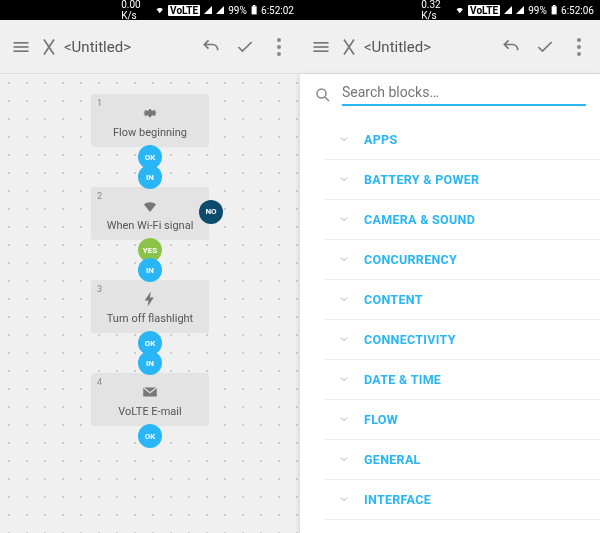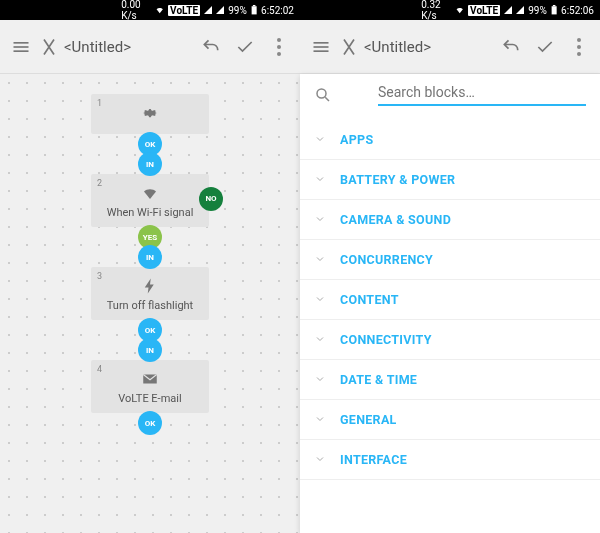--- a/index.html
+++ b/index.html
@@ -19,26 +19,26 @@
   .block-chain { display: flex; flex-direction: column; align-items: center; }
   .block { width: 118px; background: #e3e3e3; border-radius: 2px; position: relative; padding: 10px 4px 8px; text-align: center; }
   .block-num { position: absolute; top: 4px; left: 6px; font-size: 9px; color: #888; }
   .block-icon { display: flex; justify-content: center; margin-bottom: 4px; color: #777; }
   .block-icon svg { width: 18px; height: 18px; fill: #777; }
   .block-label { font-size: 11px; color: #555; }
   .conntag { width: 24px; height: 24px; border-radius: 50%; color: #fff; font-size: 8px; font-weight: bold; display: flex; align-items: center; justify-content: center; margin: -2px 0; z-index: 1; }
   .tag-ok { background: #29b6f6; }
   .tag-in { background: #29b6f6; }
   .tag-yes { background: #8bc34a; }
-  .tag-no { background: #15803d; position: absolute; right: -14px; top: 50%; transform: translateY(-50%); }
+  .tag-no { background: #0c4a6e; position: absolute; right: -14px; top: 50%; transform: translateY(-50%); }
   .right-panel { flex: 1; background: #fff; overflow: hidden; box-shadow: 0 2px 6px rgba(0,0,0,.15); }
   .searchrow { display: flex; align-items: center; padding: 10px 14px 8px; gap: 10px; }
   .searchrow svg { width: 18px; height: 18px; stroke: #888; fill: none; stroke-width: 2; }
-  .searchrow input { border: none; outline: none; font-size: 14px; flex: 1; color: #a21caf; border-bottom: 2px solid #29b6f6; padding-bottom: 4px; margin-left: 36px; }
-  .cat { display: flex; align-items: center; height: 40px; padding: 0 14px; border-bottom: 1px solid #eee; cursor: pointer; }
+  .searchrow input { border: none; outline: none; font-size: 14px; flex: 1; color: #a21caf; border-bottom: 2px solid #29b6f6; padding-bottom: 4px; }
+  .cat { display: flex; align-items: center; height: 40px; padding: 0 14px; border-bottom: 1px solid #eee; cursor: pointer; margin-left: 24px; }
   .cat .chev { margin-right: 14px; }
   .cat .chev svg { width: 12px; height: 12px; stroke: #aaa; fill: none; stroke-width: 2; }
   .cat-label { color: #29b6f6; font-size: 12.5px; font-weight: bold; letter-spacing: 0.3px; }
   .gap { height: 6px; }
 </style>
 </head>
 <body>
 
 <div class="pane">
   <div class="statusbar">
@@ -90,20 +90,21 @@
 
   <div class="canvas">
     <div class="block-chain" id="chain-left">
         <div class="block">
           <div class="block-num">1</div>
     <div class="block-icon">
             <svg viewBox="0 0 24 24">
               <path d="M12 8a4 4 0 100 8 4 4 0 000-8zm9 4l-2-1 .5-2-2-1-1.5 1-2-.5-1-2h-2l-1 2-2 .5-1.5-1-2 1 .5 2-2 1 2 1-.5 2 2 1 1.5-1 2 .5 1 2h2l1-2 2-.5 1.5 1 2-1-.5-2z" fill="#777"></path>
             </svg>
           </div>
+    <div class="block-label">Flow beginning</div>
         </div>
         <div class="conntag tag-ok">OK</div>
         <div class="conntag tag-in">IN</div>
         <div class="block">
           <div class="block-num">2</div>
     <div class="block-icon">
             <svg viewBox="0 0 24 24">
               <path d="M12 20l8-10c-4-4-12-4-16 0l8 10z" fill="#777"></path>
             </svg>
           </div>
@@ -235,20 +236,26 @@
         <div class="cat">
           <span class="chev"><svg viewBox="0 0 24 24">
               <polyline points="6 9 12 15 18 9"></polyline>
             </svg></span>
     <span class="cat-label">DATE &amp; TIME</span>
         </div>
         <div class="cat">
           <span class="chev"><svg viewBox="0 0 24 24">
               <polyline points="6 9 12 15 18 9"></polyline>
             </svg></span>
+    <span class="cat-label">FLOW</span>
+        </div>
+        <div class="cat">
+          <span class="chev"><svg viewBox="0 0 24 24">
+              <polyline points="6 9 12 15 18 9"></polyline>
+            </svg></span>
     <span class="cat-label">GENERAL</span>
         </div>
         <div class="cat">
           <span class="chev"><svg viewBox="0 0 24 24">
               <polyline points="6 9 12 15 18 9"></polyline>
             </svg></span>
     <span class="cat-label">INTERFACE</span>
         </div>
       </div>
   </div>

